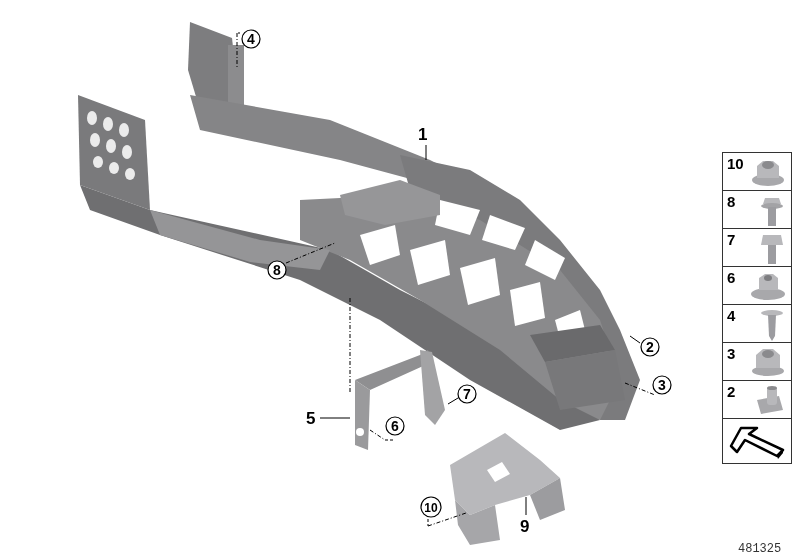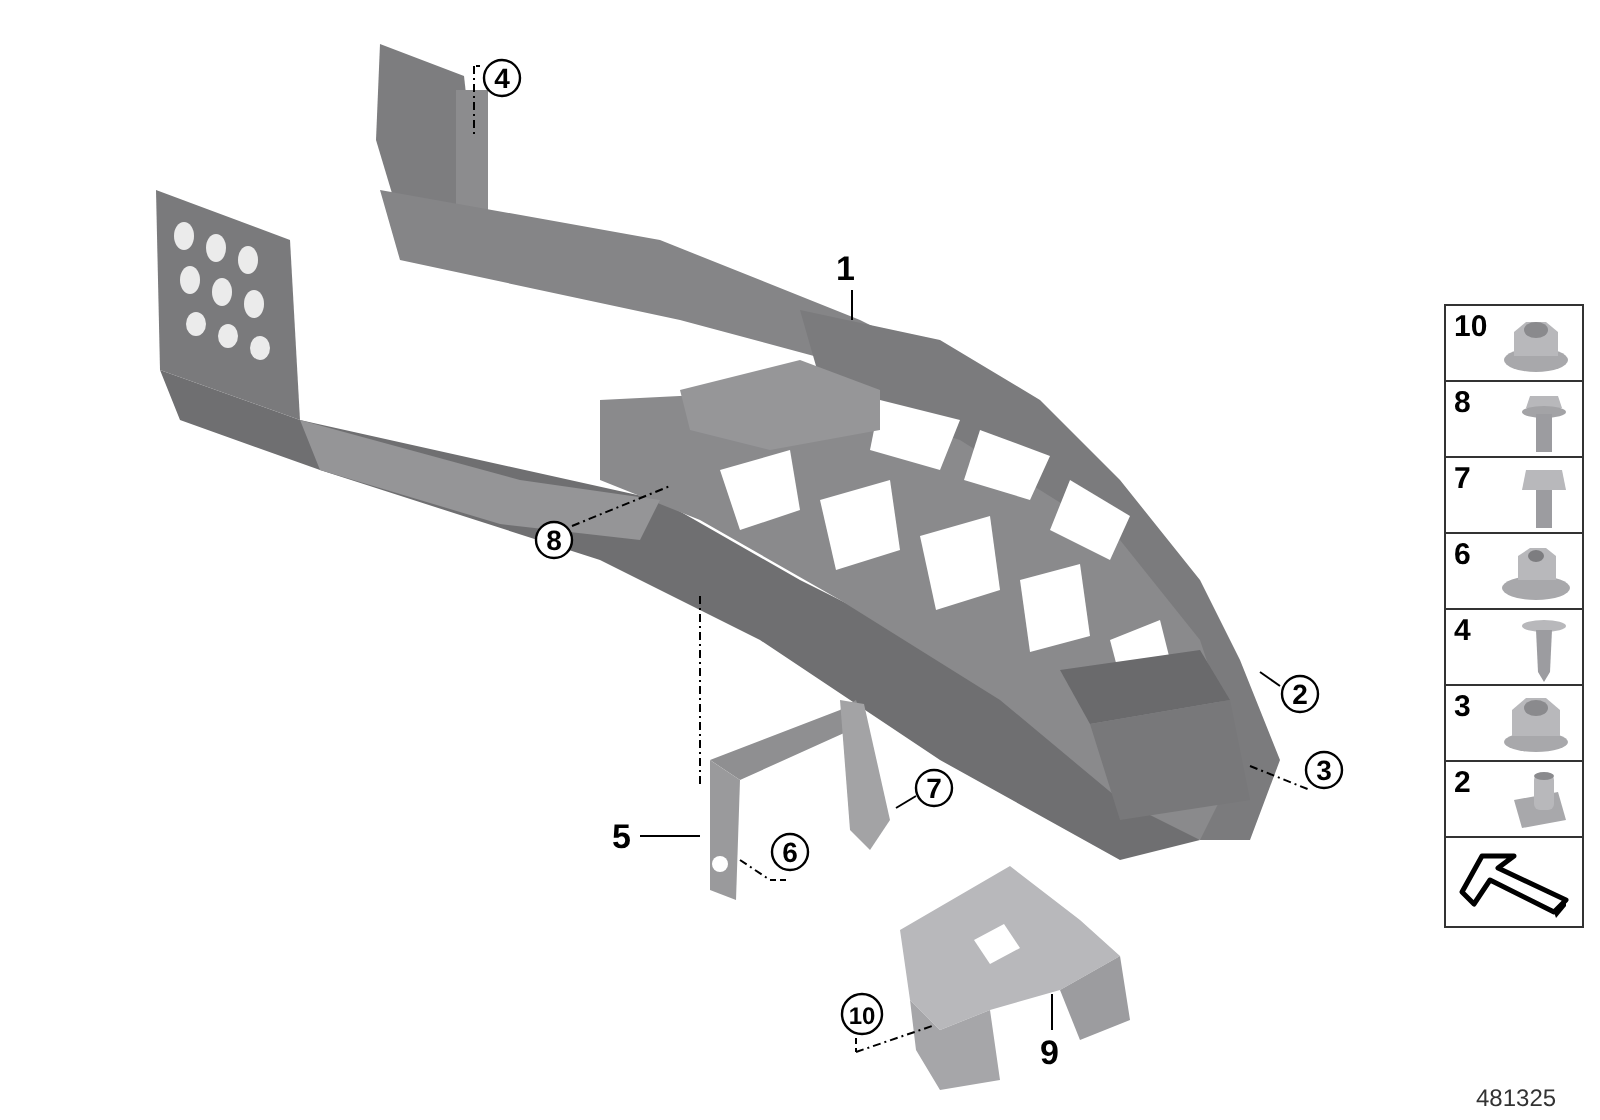--- a/index.html
+++ b/index.html
@@ -5,21 +5,21 @@
   html, body { margin:0; padding:0; background:#ffffff; }
   body { width:800px; height:560px; position:relative; overflow:hidden; font-family:"Liberation Sans", sans-serif; }
   #diagram { position:absolute; left:0; top:0; width:800px; height:560px; }
   .callout-num { font-family:"Liberation Sans", sans-serif; font-weight:bold; font-size:14px; fill:#000; }
   .label-num { font-family:"Liberation Sans", sans-serif; font-weight:bold; font-size:17px; fill:#000; }
   .legend { position:absolute; left:722px; top:152px; width:68px; border:1px solid #333; background:#fff; }
   .legend-cell { position:relative; height:38px; border-bottom:1px solid #333; box-sizing:border-box; }
   .legend-cell:last-child { border-bottom:none; height:44px; }
   .legend-cell .num { position:absolute; left:4px; top:2px; font-weight:bold; font-size:15px; color:#000; }
   .legend-cell svg { position:absolute; right:4px; top:3px; }
-  .diagram-id { position:absolute; left:738px; top:542px; font-size:12px; color:#333; }
+  .diagram-id { position:absolute; left:738px; top:542px; font-size:12px; color:#333;font-family:Liberation Mono, monospace; }
 </style>
 </head>
 <body>
 
 <svg id="diagram" viewBox="0 0 800 560" xmlns="http://www.w3.org/2000/svg">
 
   <g>
 
     <polygon points="78,95 145,120 150,210 80,185" fill="#7a7a7c"></polygon>
     <g fill="#fff" opacity="0.85">

